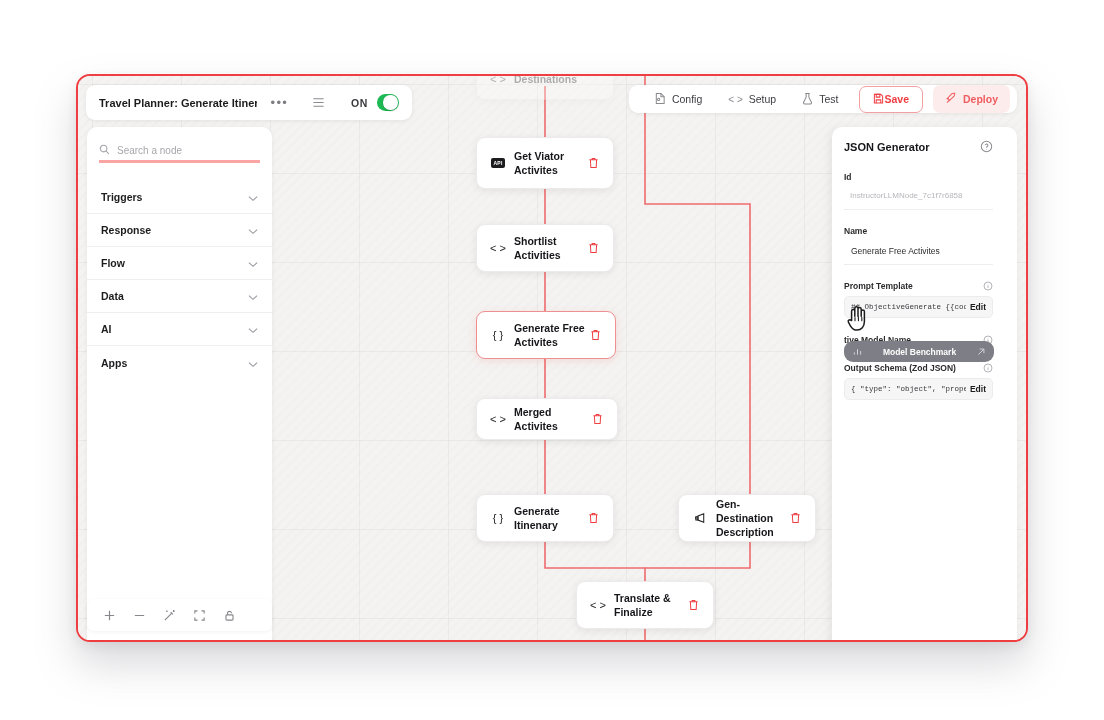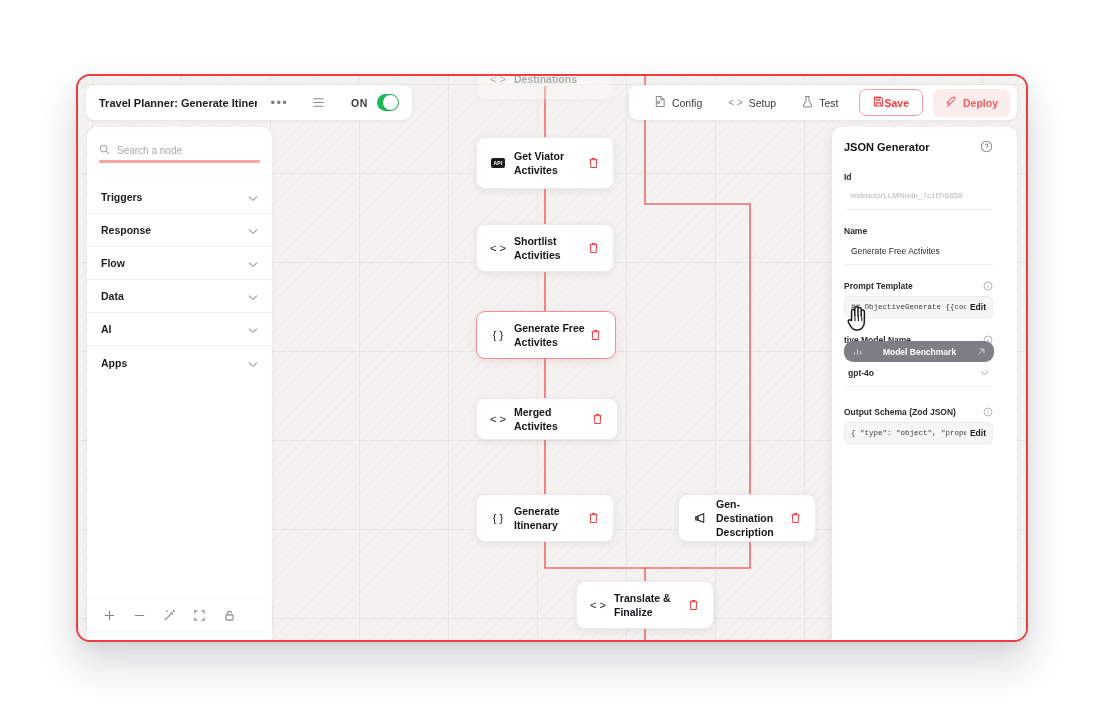--- a/index.html
+++ b/index.html
@@ -67,21 +67,21 @@
   }
   #toggle .knob {
     position: absolute; right: 1.5px; top: 1.5px;
     width: 14.5px; height: 14.5px; background: #fff; border-radius: 50%;
     box-shadow: 0 1px 2px rgba(0,0,0,.2);
   }
 
   
   #action-bar {
     position: absolute; right: 9px; top: 9px;
-    height: 35px;
+    height: 28px;
     background: #ffffff;
     border-radius: 9px;
     display: flex; align-items: center;
     padding: 0 7px 0 14px;
     gap: 4px;
     z-index: 20;
     box-shadow: 0 1px 4px rgba(0,0,0,.07);
   }
   .act-item {
     display: flex; align-items: center; gap: 6px;
@@ -540,28 +540,20 @@
       <span class="info-ico">
         <svg width="10" height="10" viewBox="0 0 12 12" fill="none" stroke="currentColor" stroke-width="1">
             <circle cx="6" cy="6" r="4.8"></circle>
             <path d="M6 5.3v3"></path>
             <circle cx="6" cy="3.6" r=".45" fill="currentColor" stroke="none"></circle>
           </svg>
       </span>
     </div>
 
 
-    <div class="f-select" style="margin-bottom:20px;">
-      <span class="sel-txt">gpt-4o</span>
-      <span class="sel-chev">
-        <svg width="9" height="6" viewBox="0 0 10 6" fill="none" stroke="currentColor" stroke-width="1.1">
-            <path d="M1 1l4 3.5L9 1"></path>
-          </svg>
-      </span>
-    </div>
 
     <div class="f-label">
       <span>Output Schema (Zod JSON)</span>
       <span class="info-ico">
         <svg width="10" height="10" viewBox="0 0 12 12" fill="none" stroke="currentColor" stroke-width="1">
             <circle cx="6" cy="6" r="4.8"></circle>
             <path d="M6 5.3v3"></path>
             <circle cx="6" cy="3.6" r=".45" fill="currentColor" stroke="none"></circle>
           </svg>
       </span>

